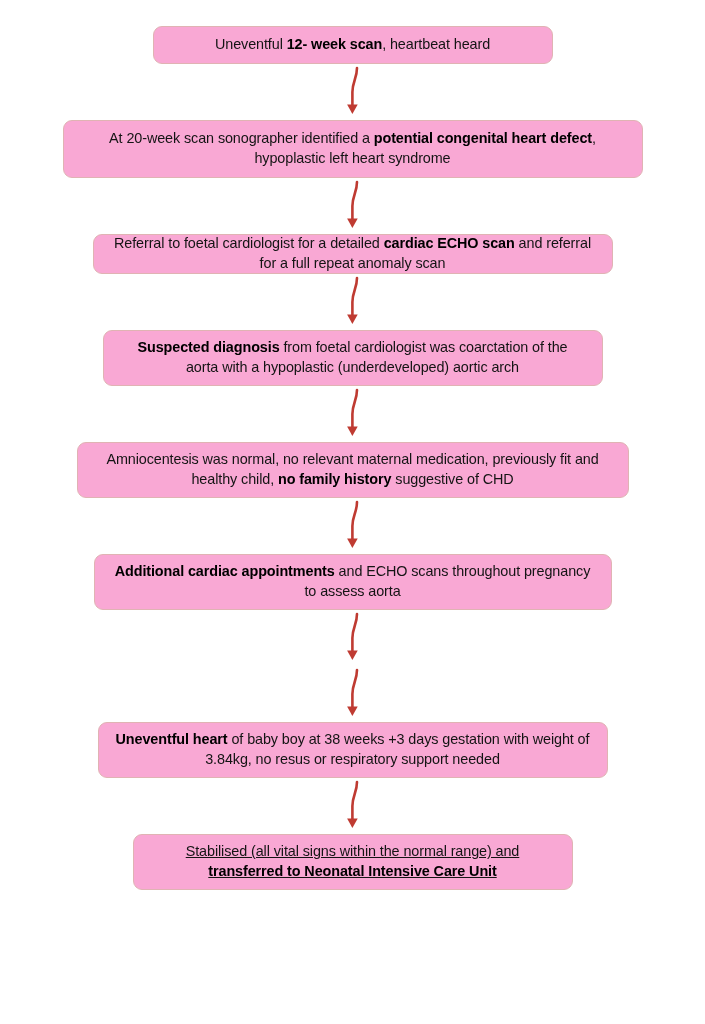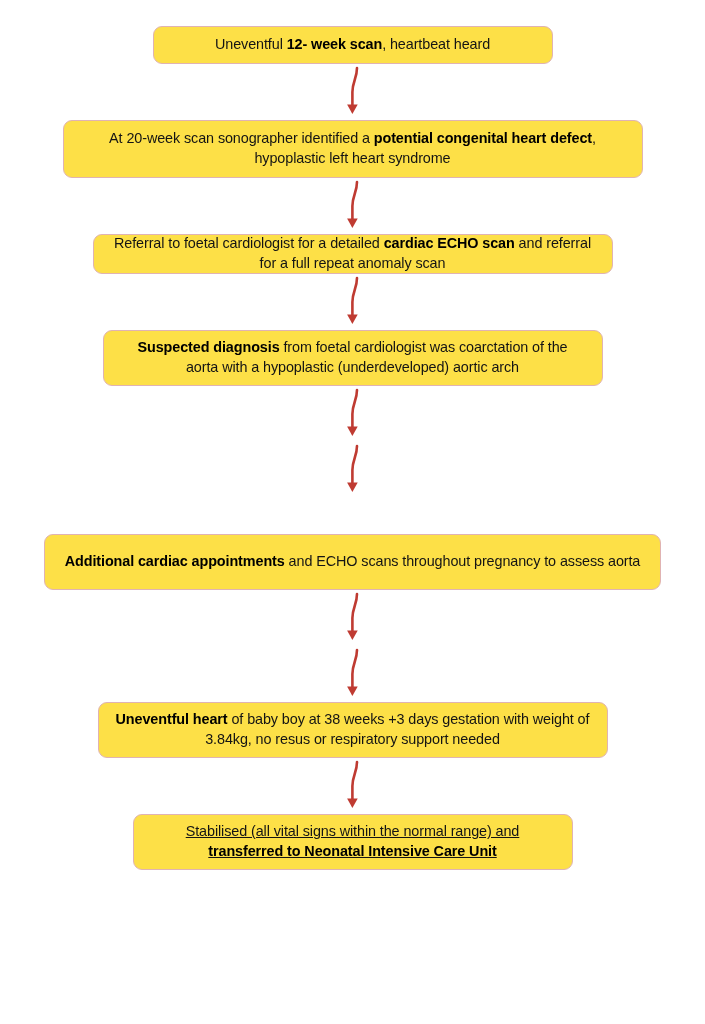--- a/index.html
+++ b/index.html
@@ -24,21 +24,21 @@
     flex-direction: column;
     align-items: center;
     box-sizing: border-box;
     padding-top: 26px;
   }
 
   .step {
     box-sizing: border-box;
     border: 1.3px solid #e0b3b3;
     border-radius: 9px;
-    background: #fde047;
+    background: #f9a8d4;
     display: flex;
     align-items: center;
     justify-content: center;
     text-align: center;
     padding: 9px 16px;
     line-height: 1.38;
     font-size: 14.4px;
     letter-spacing: -0.1px;
     color: #141414;
   }
@@ -51,21 +51,21 @@
     font-weight: 700;
     color: #000000;
   }
 
   
   .w-400 { width: 400px; height: 38px; }
   .w-580 { width: 580px; height: 58px; }
   .w-520 { width: 520px; height: 40px; }
   .w-500 { width: 500px; height: 56px; }
   .w-552 { width: 552px; height: 56px; }
-  .w-518 { width: 617px; height: 56px; margin-top: 36px; }
+  .w-518 { width: 518px; height: 56px; }
   .w-512 { width: 512px; height: 56px; }
   .w-510 { width: 510px; height: 56px; }
   .w-440 { width: 440px; height: 56px; text-decoration: underline; }
 
   .connector {
     height: 56px;
     width: 40px;
     display: flex;
     align-items: center;
     justify-content: center;
@@ -109,20 +109,23 @@
     </div>
     <div class="step w-500">
       <span class="txt"><b>Suspected diagnosis</b><span> from foetal cardiologist was coarctation of the aorta with a hypoplastic (underdeveloped) aortic arch</span></span>
     </div>
     <div class="connector">
       <svg width="30" height="52" viewBox="0 0 30 52">
         <path d="M19 2 C 19 12, 14.4 16, 14.4 26 L 14.4 41" fill="none" stroke="#bf3b32" stroke-width="2.6" stroke-linecap="round"></path>
         <path d="M9.1 38.4 L 14.4 48 L 19.7 38.4 Z" fill="#bf3b32"></path>
       </svg>
     </div>
+    <div class="step w-552">
+      <span class="txt"><span>Amniocentesis was normal, no relevant maternal medication, previously fit and healthy child, </span><b>no family history</b><span> suggestive of CHD</span></span>
+    </div>
     <div class="connector">
       <svg width="30" height="52" viewBox="0 0 30 52">
         <path d="M19 2 C 19 12, 14.4 16, 14.4 26 L 14.4 41" fill="none" stroke="#bf3b32" stroke-width="2.6" stroke-linecap="round"></path>
         <path d="M9.1 38.4 L 14.4 48 L 19.7 38.4 Z" fill="#bf3b32"></path>
       </svg>
     </div>
     <div class="step w-518">
       <span class="txt"><b>Additional cardiac appointments</b><span> and ECHO scans throughout pregnancy to assess aorta</span></span>
     </div>
     <div class="connector">

